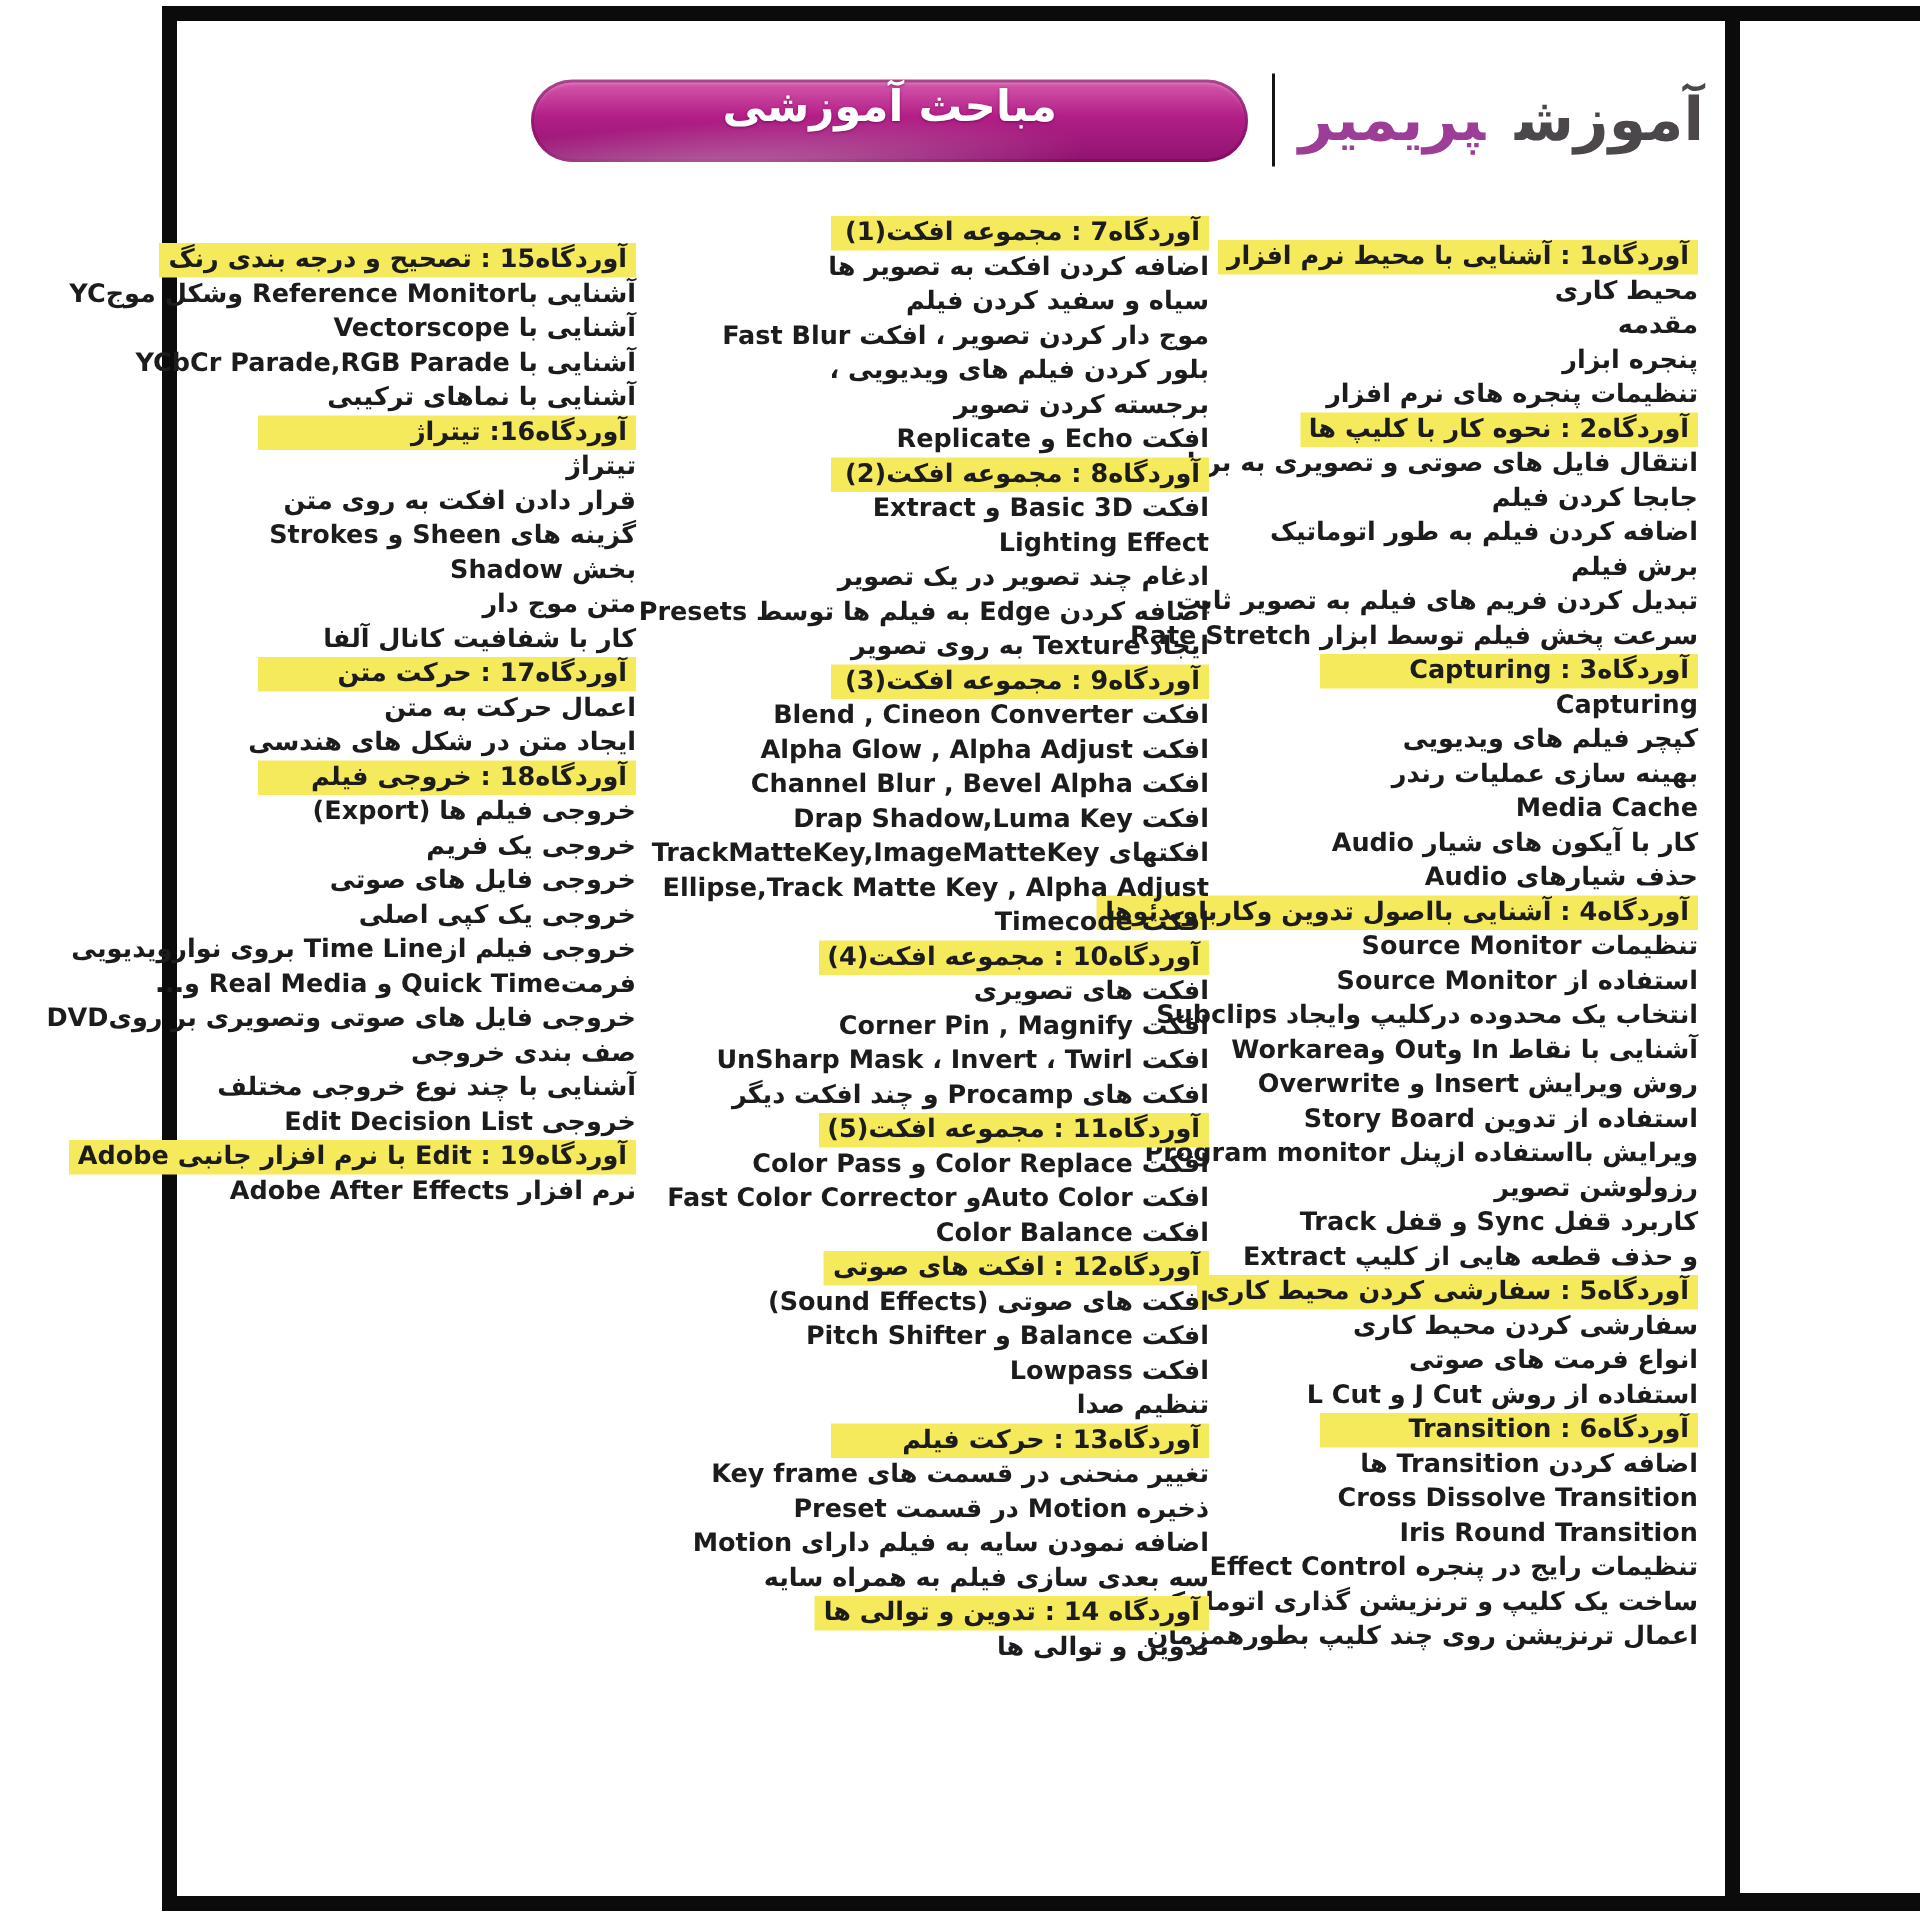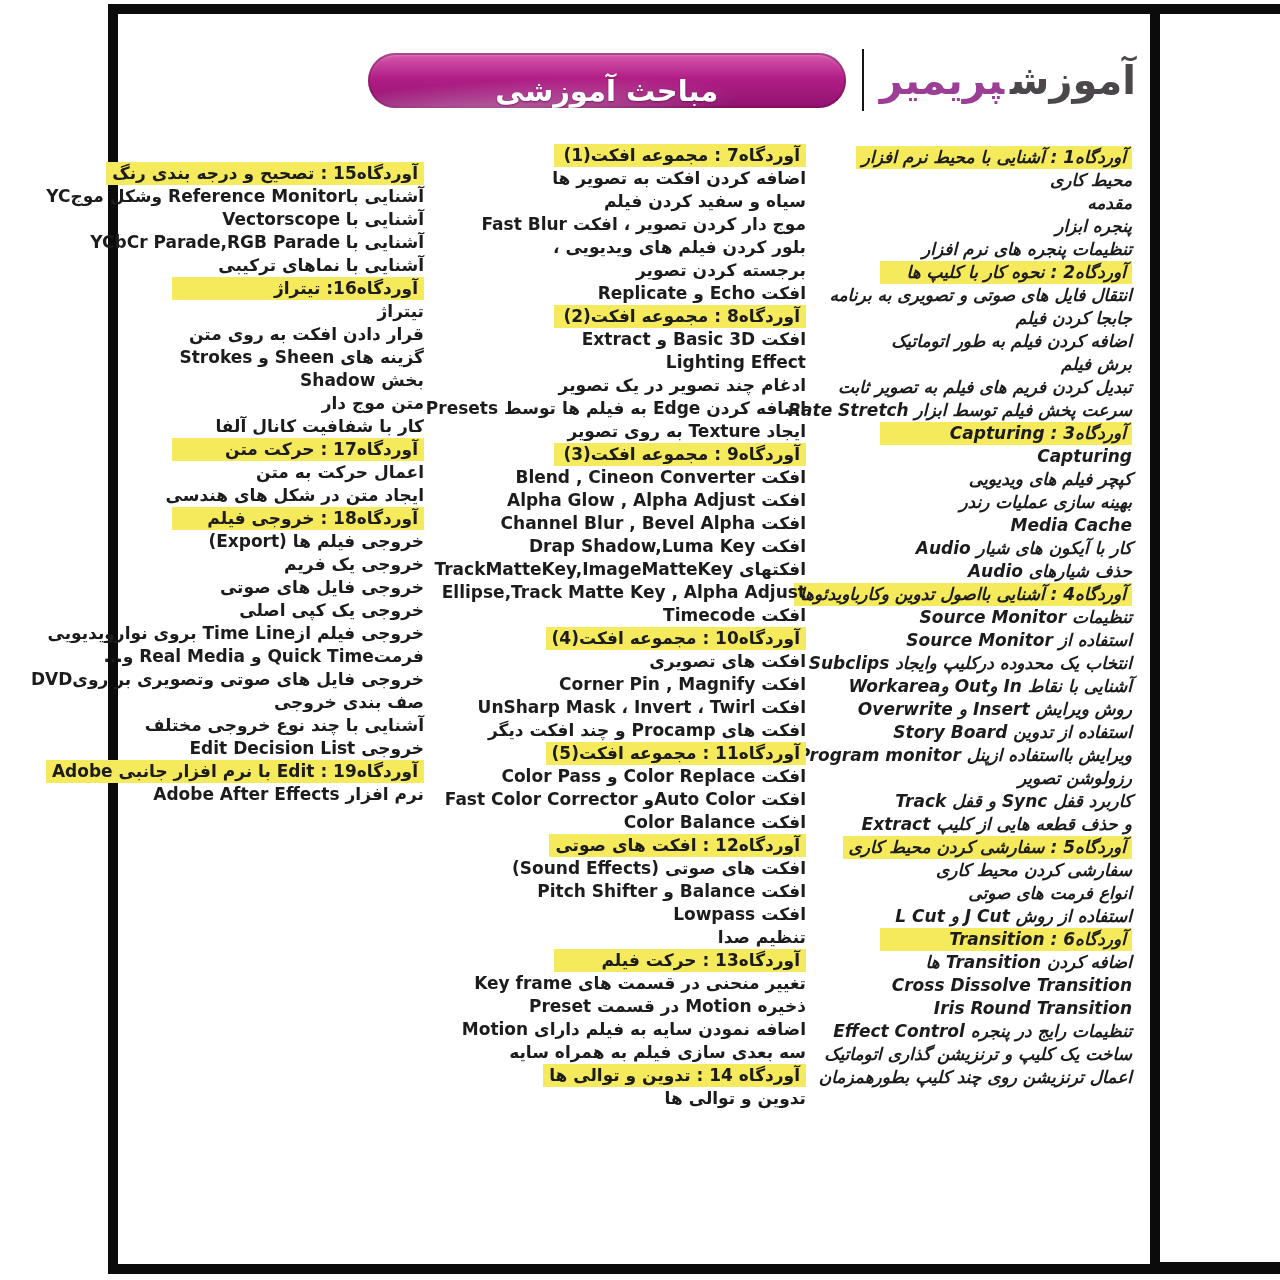--- a/index.html
+++ b/index.html
@@ -23,40 +23,40 @@
   .frame{
     position:absolute;left:108px;top:4px;width:1052px;height:1270px;
     border:10px solid var(--frame);box-sizing:border-box;background:#fff;
   }
   .header-row{
     direction:rtl;display:flex;align-items:center;
     margin-top:30px;padding:0 14px 0 8px;height:72px;
   }
   .logo{white-space:nowrap;font-weight:bold;font-size:40px;line-height:72px;letter-spacing:-1px;}
   .logo .p1{color:var(--logo-gray);}
-  .logo .p2{color:var(--logo-purple);margin-right:6px;}
+  .logo .p2{color:var(--logo-purple);margin-right:20px;}
   .logo-divider{width:2px;height:62px;background:#151515;margin:0 16px;}
   .badge{
     width:478px;height:55px;border-radius:28px;position:relative;overflow:hidden;
     background:linear-gradient(180deg,var(--badge-top) 0%,var(--badge-mid) 45%,var(--badge-deep) 100%);
     box-shadow:inset 0 0 0 2px rgba(120,8,90,.55), inset 0 2px 3px rgba(255,255,255,.45);
-    display:flex;align-items:flex-end;justify-content:center;
+    display:flex;align-items:flex-start;justify-content:center;
   }
   .badge::after{
     content:"";position:absolute;left:-12%;bottom:-70%;width:95%;height:130%;
     background:radial-gradient(ellipse at 35% 50%,rgba(255,255,255,.38),rgba(255,255,255,0) 65%);
     transform:rotate(-4deg);
   }
   .badge-label{position:relative;z-index:2;color:#fff;font-weight:bold;font-size:29px;
     text-shadow:0 1px 2px rgba(90,0,70,.6);}
   .columns{
     direction:rtl;display:flex;margin-top:26px;padding:0 18px 0 6px;align-items:flex-start;
   }
   .col{line-height:23px;font-size:17px;font-weight:bold;}
-  .col-0{width:326px;margin-top:4px;font-style:italic;}
+  .col-0{width:326px;margin-top:18px;}
   .col-1{width:382px;margin-top:2px;}
   .col-2{width:330px;margin-top:20px;}
   .line{white-space:nowrap;text-align:right;padding-left:2px;}
   .line .hl{
     background:var(--highlight);display:inline-block;min-width:252px;
     padding:0 6px;box-sizing:border-box;
   }
 </style>
 </head>
 <body>

